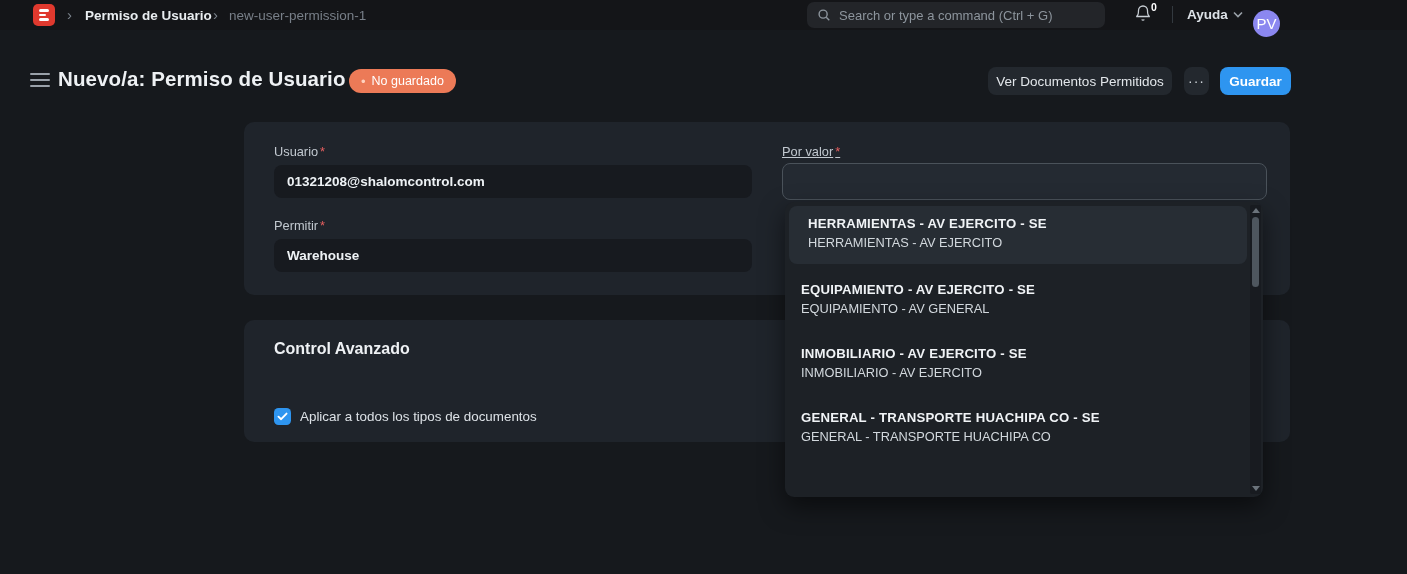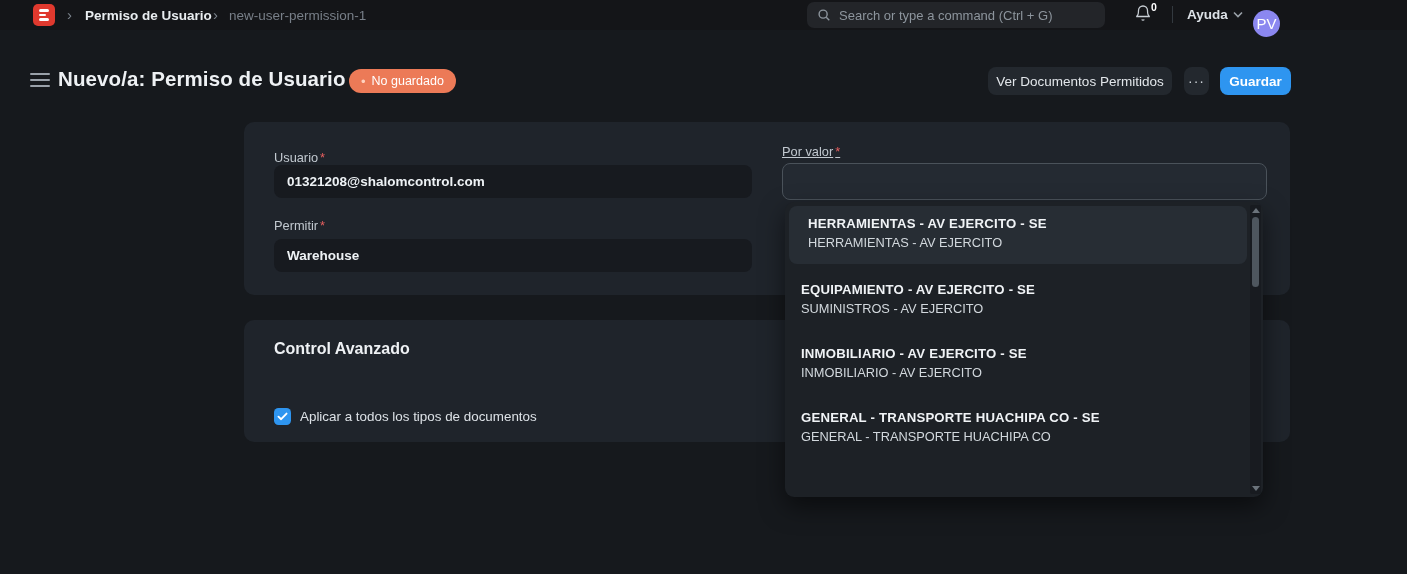--- a/index.html
+++ b/index.html
@@ -157,21 +157,21 @@
 <h1 class="page-title">Nuevo/a: Permiso de Usuario</h1>
 <div class="status-badge">
   <span class="dot">•</span>
   <span>No guardado</span>
 </div>
 <button class="btn btn-secondary btn-vdp">Ver Documentos Permitidos</button>
 <button class="btn btn-secondary btn-more">···</button>
 <button class="btn btn-primary">Guardar</button>
 
 <div class="card card1">
-  <label class="field-label" style="left:30px; top:28px;">
+  <label class="field-label" style="left:30px; top:22px;">
     <span>Usuario</span><span class="req">*</span>
   </label>
   <input class="f-input" style="left: 30px; top: 43px;" readonly="" value="01321208@shalomcontrol.com">
 
   <label class="field-label" style="left:30px; top:96px;">
     <span>Permitir</span><span class="req">*</span>
   </label>
   <input class="f-input" style="left: 30px; top: 117px;" readonly="" value="Warehouse">
 
   <label class="field-label" style="left:538px; top:22px;text-decoration:underline;">
@@ -184,21 +184,21 @@
   <div class="dd-list">
 
       <div class="dd-item active">
         <div class="dd-title">HERRAMIENTAS - AV EJERCITO - SE</div>
         <div class="dd-sub">HERRAMIENTAS - AV EJERCITO</div>
       </div>
 
 
       <div class="dd-item">
         <div class="dd-title">EQUIPAMIENTO - AV EJERCITO - SE</div>
-        <div class="dd-sub">SUMINISTROS - AV EJERCITO</div>
+        <div class="dd-sub">EQUIPAMIENTO - AV GENERAL</div>
       </div>
 
       <div class="dd-item">
         <div class="dd-title">INMOBILIARIO - AV EJERCITO - SE</div>
         <div class="dd-sub">INMOBILIARIO - AV EJERCITO</div>
       </div>
 
       <div class="dd-item">
         <div class="dd-title">GENERAL - TRANSPORTE HUACHIPA CO - SE</div>
         <div class="dd-sub">GENERAL - TRANSPORTE HUACHIPA CO</div>

